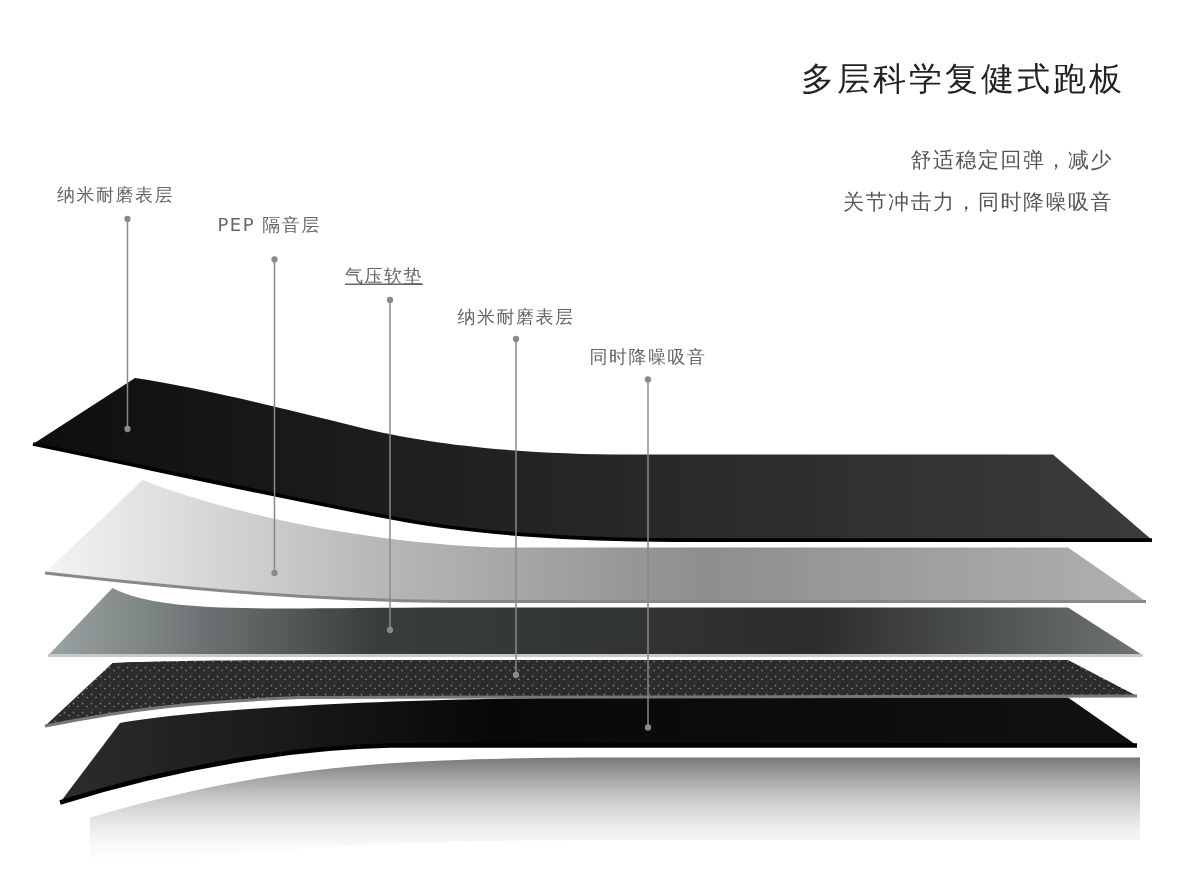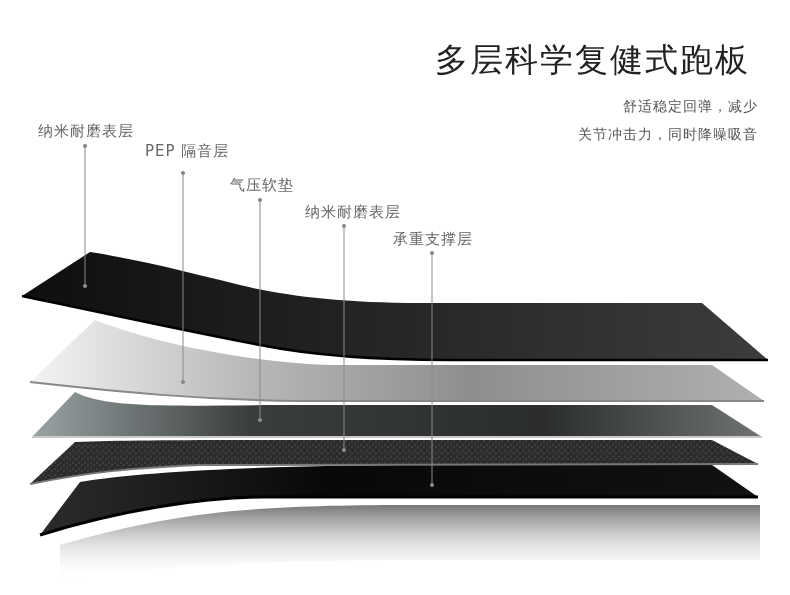--- a/index.html
+++ b/index.html
@@ -1,24 +1,24 @@
 <!DOCTYPE html>
 <html><head>
 <meta charset="utf-8">
 <style>
   html, body { margin:0; padding:0; background:#ffffff; }
   body { width:790px; height:595px; position:relative; overflow:hidden;
          font-family:"DejaVu Sans","Liberation Sans",sans-serif; }
-  .title { position:absolute; right:40px; top:38px; font-size:33px; color:#222;
+  .title { position:absolute; right:40px; top:38px; font-size:22px; color:#222;
            letter-spacing:2px; font-weight:300; white-space:nowrap; }
-  .subtitle { position:absolute; right:32px; text-align:right; font-size:14px;
+  .subtitle { position:absolute; right:48px; text-align:right; font-size:14px;
               color:#555; letter-spacing:1px; white-space:nowrap; }
   .sub1 { top:98px; }
   .sub2 { top:126px; }
-  .label { position:absolute; font-size:15px; color:#666; white-space:nowrap; letter-spacing:1px; }
+  .label { position:absolute; font-size:12px; color:#666; white-space:nowrap; letter-spacing:1px; }
   svg.scene { position:absolute; left:0; top:0; }
 </style>
 </head>
 <body>
 
 <div class="title">多层科学复健式跑板</div>
 <div class="subtitle sub1">舒适稳定回弹，减少</div>
 <div class="subtitle sub2">关节冲击力，同时降噪吸音</div>
 
 <svg class="scene" width="790" height="595" viewBox="0 0 790 595">
@@ -88,15 +88,15 @@
     <circle cx="344" cy="226" r="1.6"></circle>
       <circle cx="344" cy="450" r="1.6"></circle>
     <line x1="432" y1="253" x2="432" y2="485"></line>
     <circle cx="432" cy="253" r="1.6"></circle>
       <circle cx="432" cy="485" r="1.6"></circle>
   </g>
 </svg>
 
 <div class="label" style="left:38px; top:122px;">纳米耐磨表层</div>
 <div class="label" style="left:145px; top:142px;">PEP 隔音层</div>
-<div class="label" style="left:230px; top:176px;">气压软垫</div>
+<div class="label" style="left:230px; top:176px;text-decoration:underline;">气压软垫</div>
 <div class="label" style="left:305px; top:203px;">纳米耐磨表层</div>
-<div class="label" style="left:393px; top:230px;">承重支撑层</div>
+<div class="label" style="left:393px; top:230px;">同时降噪吸音</div>
 
 </body></html>

